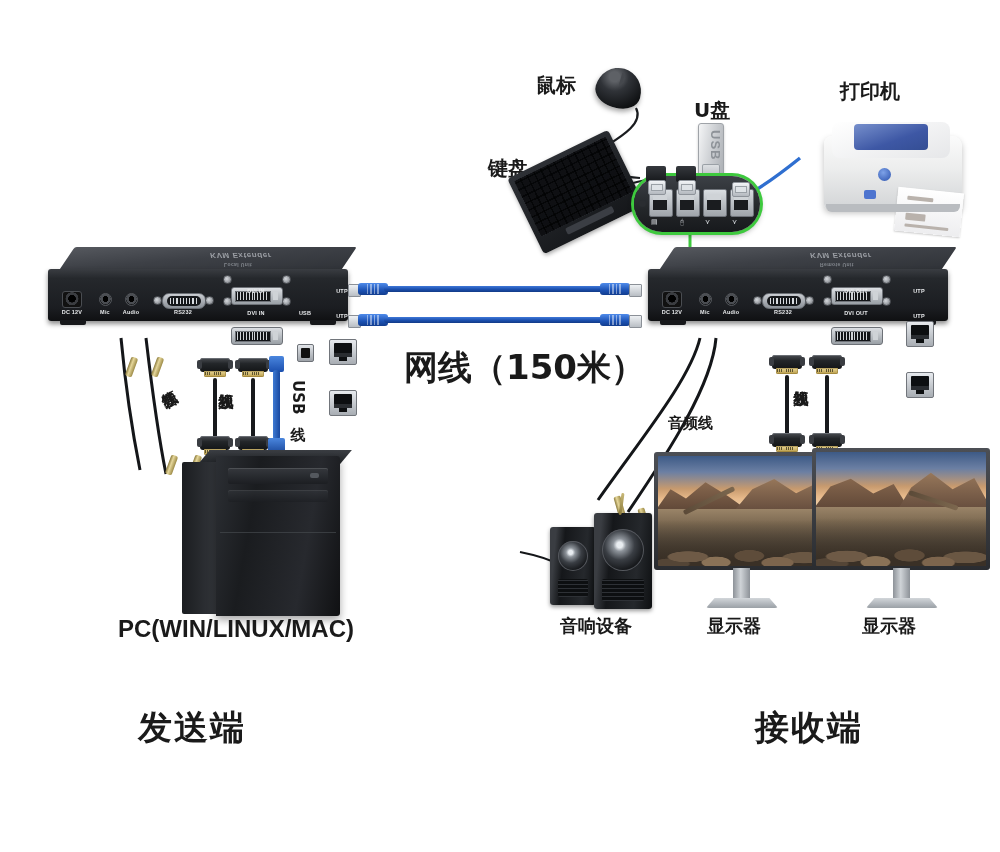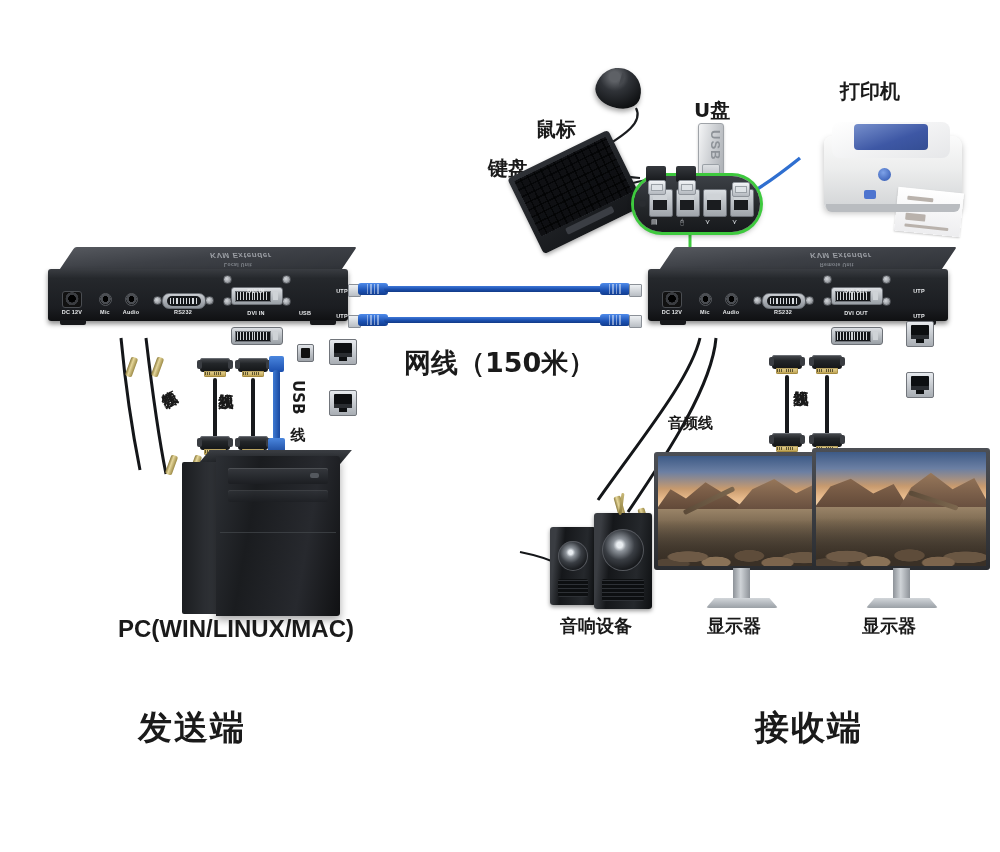--- a/index.html
+++ b/index.html
@@ -208,21 +208,21 @@
 
   <path d="M121,338 C124,370 130,420 140,470" fill="none" stroke="#141619" stroke-width="3"></path>
   <path d="M146,338 C150,372 156,424 166,474" fill="none" stroke="#141619" stroke-width="3"></path>
 
   <path d="M700,338 C690,380 640,440 598,500" fill="none" stroke="#141619" stroke-width="3"></path>
   <path d="M716,338 C712,385 670,450 628,512" fill="none" stroke="#141619" stroke-width="3"></path>
 
   <path d="M520,552 C540,556 552,560 562,566" fill="none" stroke="#141619" stroke-width="2"></path>
 </svg>
 
-<div class="abs lbl lbl-cn title-mid" style="left:536px;top:72px;margin-top:44px;">鼠标</div>
+<div class="abs lbl lbl-cn title-mid" style="left:536px;top:72px;">鼠标</div>
 
 <div class="abs lbl lbl-cn title-mid" style="left:488px;top:155px;">键盘</div>
 
 <div class="abs lbl lbl-cn title-mid" style="left:694px;top:97px;">U盘</div>
 
 <div class="abs lbl lbl-cn title-mid" style="left:840px;top:78px;">打印机</div>
 
 <div class="mouse abs" style="left:596px;top:68px;"></div>
 
 <div class="kb abs" style="left:520px;top:150px;width:112px;height:84px;">
@@ -382,21 +382,21 @@
   <div class="plug" style="left:281px;"></div>
 </div>
 <div class="eth" style="left:348px;top:314px;width:292px;">
   <div class="plug" style="left:0;"></div>
   <div class="boot" style="left:10px;"></div>
   <div class="wire" style="left:36px;width:220px;"></div>
   <div class="boot" style="left:252px;"></div>
   <div class="plug" style="left:281px;"></div>
 </div>
 
-<div class="abs lbl lbl-cn" style="left:404px;top:345px;font-size:27px;">网线（150米）</div>
+<div class="abs lbl lbl-cn" style="left:404px;top:345px;font-size:34px;">网线（150米）</div>
 
 <div class="ajack abs" style="left:128px;top:357px;transform:rotate(20deg);"></div>
 <div class="ajack abs" style="left:154px;top:357px;transform:rotate(20deg);"></div>
 <div class="ajack abs" style="left:168px;top:455px;transform:rotate(20deg);"></div>
 <div class="ajack abs" style="left:192px;top:455px;transform:rotate(20deg);"></div>
 <div class="abs lbl lbl-cn rot-v" style="left:150px;top:382px;font-size:15px;transform:rotate(-28deg);">音频线</div>
 
 <div class="dvicab" style="left:200px;top:358px;height:100px;">
   <div class="dvihead" style="left:0;top:0;">
     <div class="body"></div>

